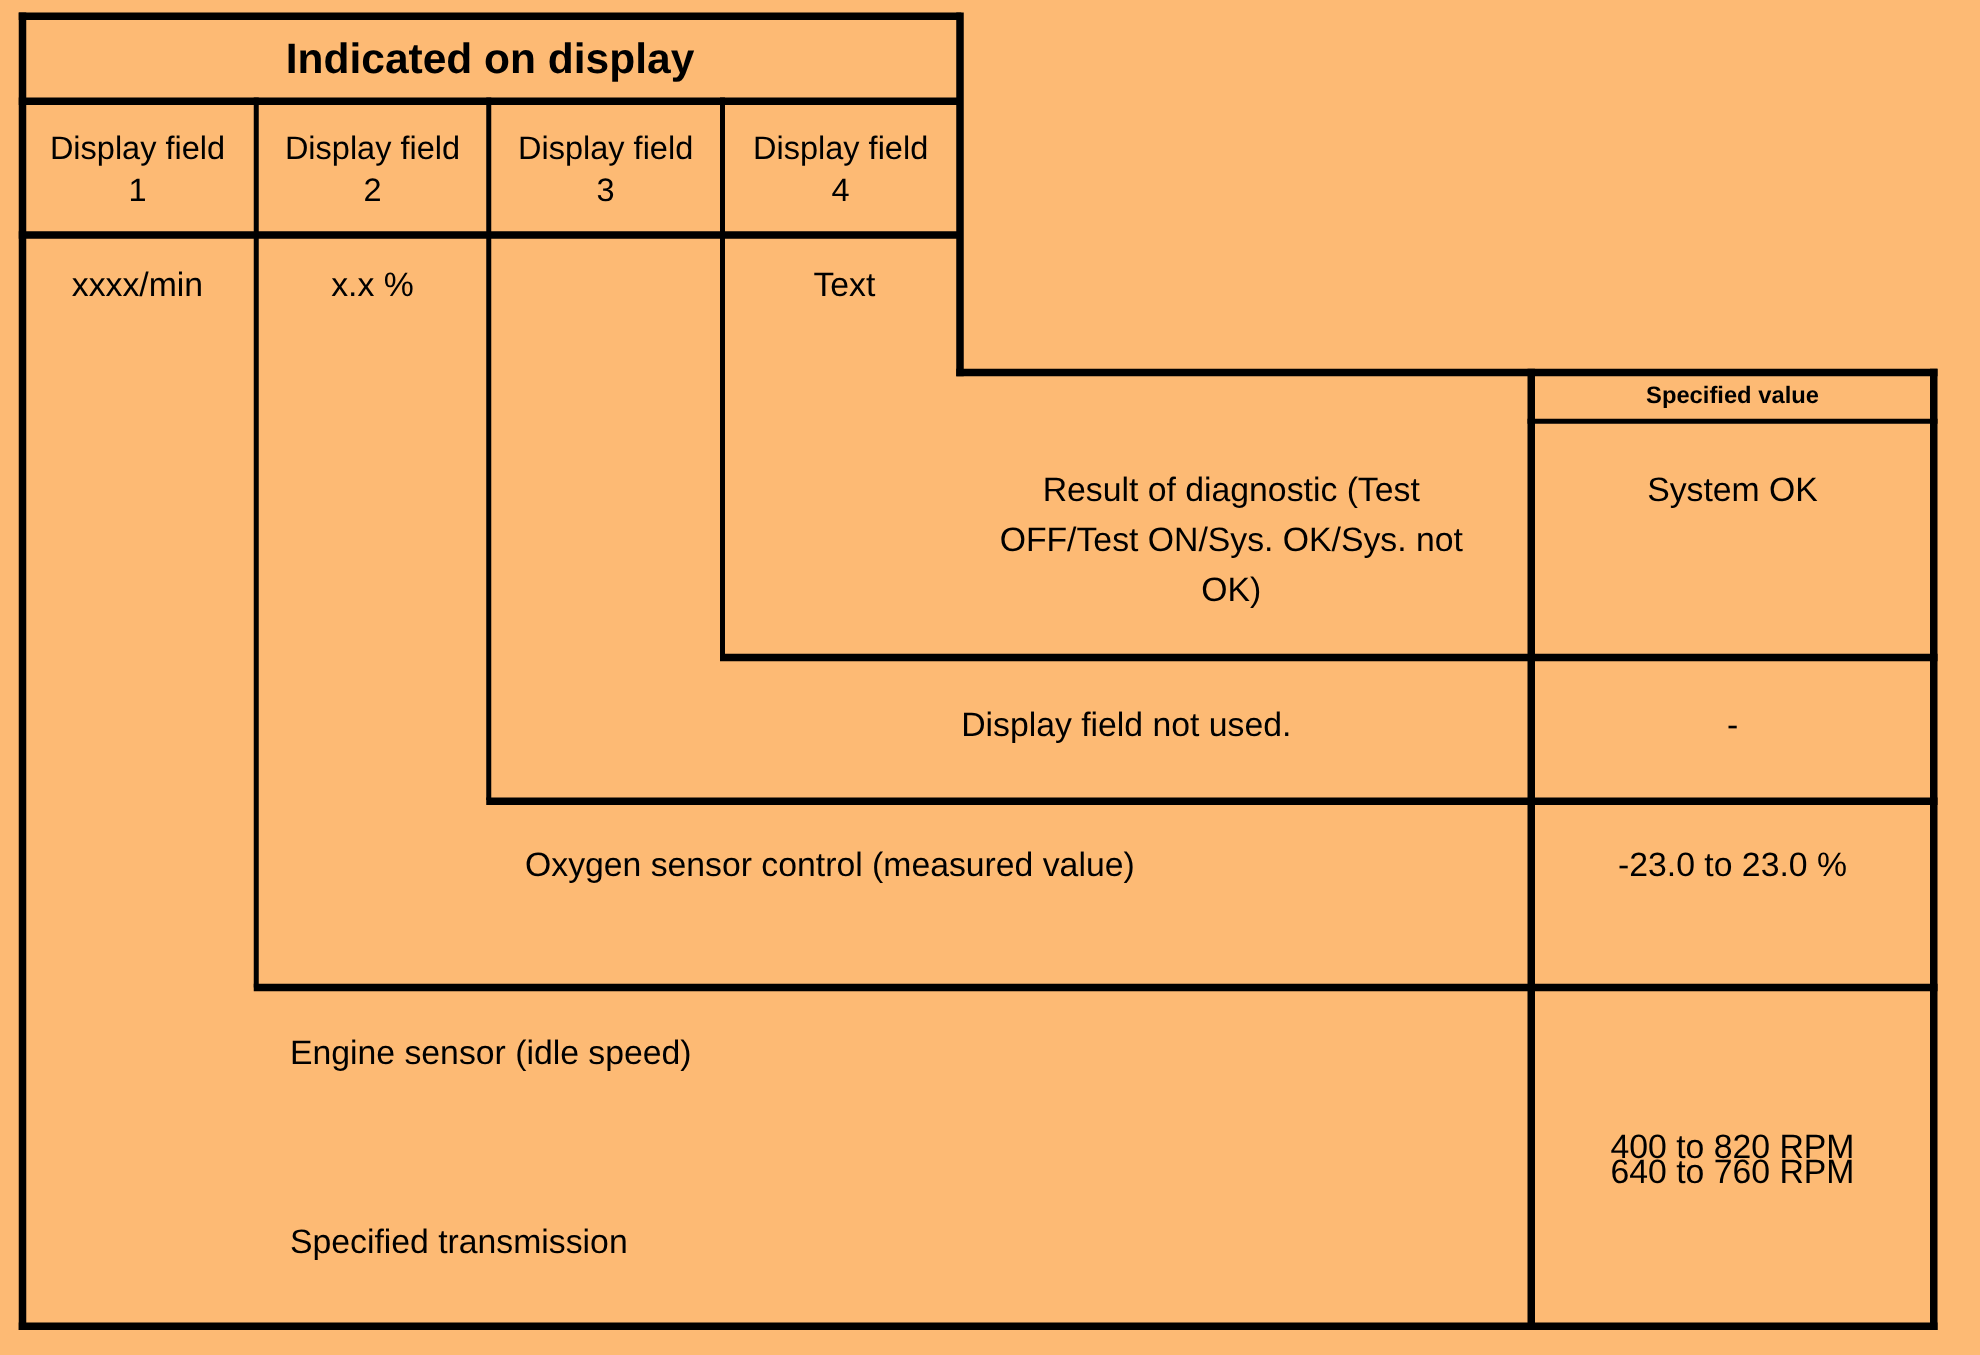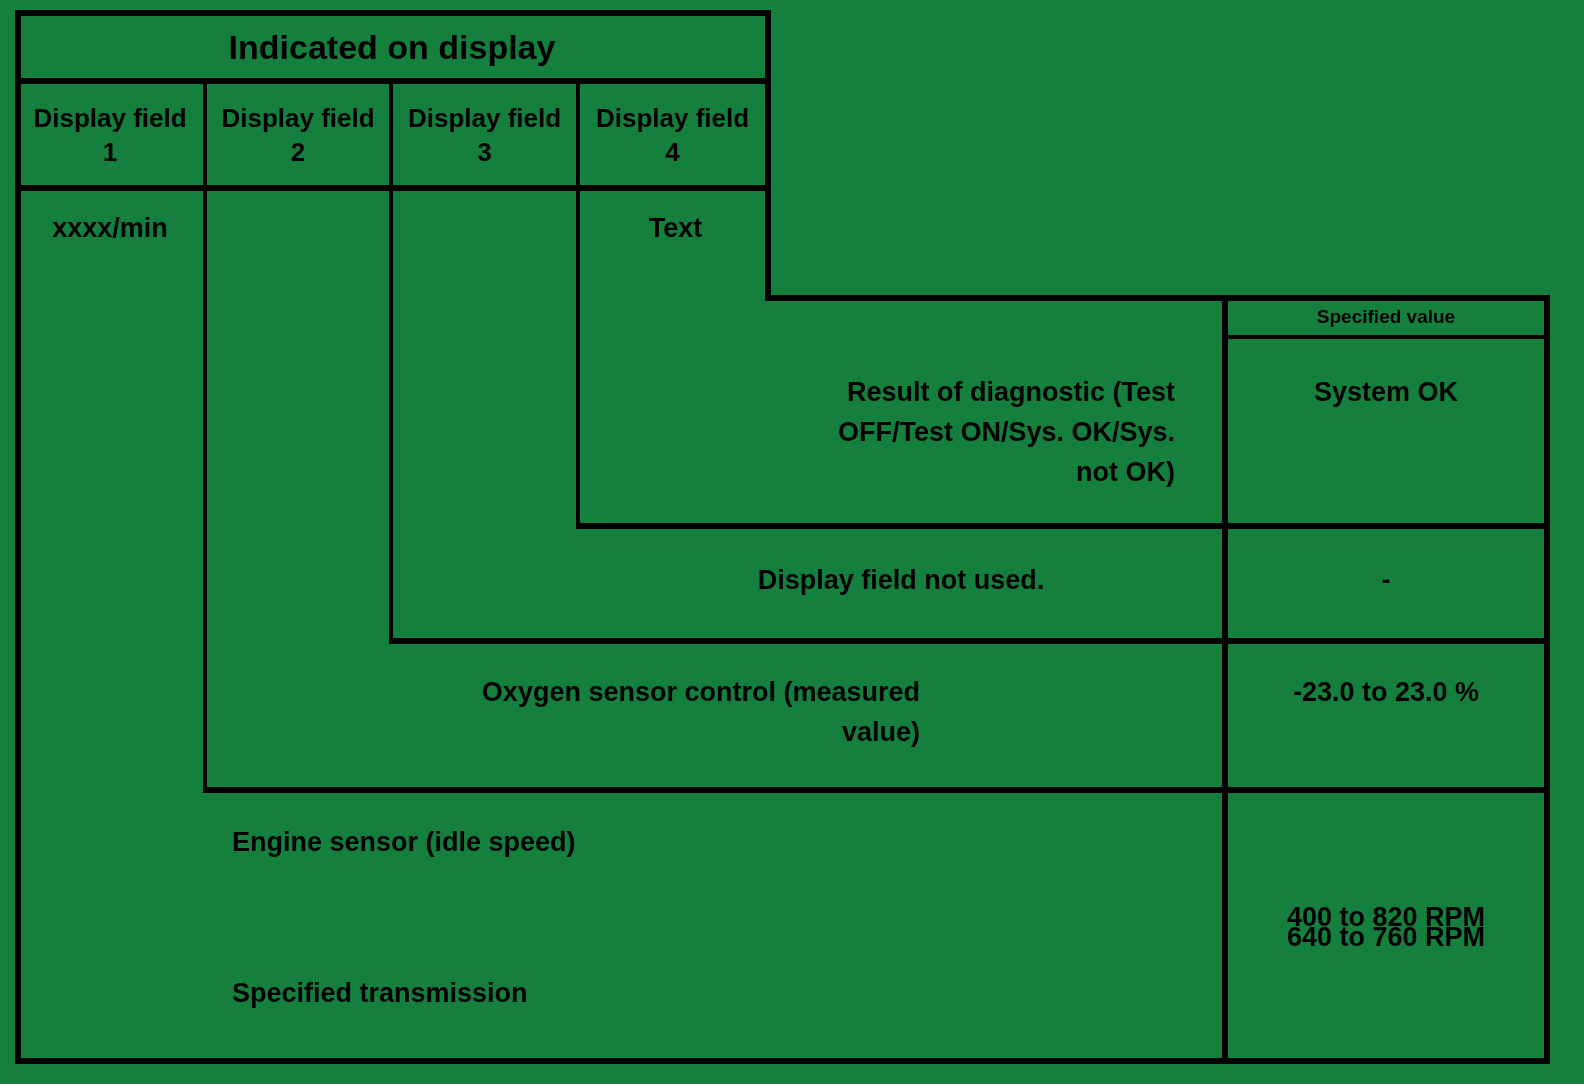--- a/index.html
+++ b/index.html
@@ -8,21 +8,21 @@
     background: #ffffff;
   }
   body {
     font-family: "Liberation Sans", sans-serif;
     color: #000000;
   }
   #page {
     position: relative;
     width: 1584px;
     height: 1084px;
-    background: #15803d;
+    background: #fdba74;
     overflow: hidden;
   }
   
   .hline {
     position: absolute;
     background: #000000;
     height: 6px;
   }
   .vline {
     position: absolute;
@@ -34,24 +34,23 @@
 
   
   .cell {
     position: absolute;
     box-sizing: border-box;
     display: flex;
     font-size: 27px;
     line-height: 40px;
     color: #000000;
     white-space: pre-line;
-    font-weight: bold;
   }
   .cell.ctr  { justify-content: center; text-align: center; }
-  .cell.left { justify-content: flex-start; text-align: right; }
+  .cell.left { justify-content: flex-start; text-align: center; }
   .cell.top  { align-items: flex-start; }
   .cell.mid  { align-items: center; }
 
   .title-text {
     font-size: 34px;
     font-weight: bold;
     line-height: 40px;
   }
   .spec-head-text {
     font-size: 19px;
@@ -102,20 +101,21 @@
   <div class="cell ctr mid hdr-text" style="left:17px; top:84px; width:186px; height:101px;">Display field
 1</div>
   <div class="cell ctr mid hdr-text" style="left:207px; top:84px; width:182px; height:101px;">Display field
 2</div>
   <div class="cell ctr mid hdr-text" style="left:393px; top:84px; width:183px; height:101px;">Display field
 3</div>
   <div class="cell ctr mid hdr-text" style="left:580px; top:84px; width:185px; height:101px;">Display field
 4</div>
 
   <div class="cell ctr top" style="left:17px; top:208px; width:186px; height:44px;">xxxx/min</div>
+  <div class="cell ctr top" style="left:207px; top:208px; width:182px; height:44px;">x.x %</div>
   <div class="cell ctr top" style="left:393px; top:208px; width:183px; height:44px;"></div>
   <div class="cell ctr top" style="left:580px; top:208px; width:165px; height:44px;padding-left:26px;">Text</div>
 
   <div class="cell ctr mid spec-head-text" style="left:1228px; top:299px; width:316px; height:36px;">Specified value</div>
 
   <div class="cell left top" style="left:795px; top:372px; width:380px; height:130px;">Result of diagnostic (Test OFF/Test ON/Sys. OK/Sys. not OK)</div>
   <div class="cell ctr top" style="left:580px; top:560px; width:642px; height:44px;">Display field not used.</div>
 
   <div class="cell ctr top" style="left:1228px; top:372px; width:316px; height:44px;">System OK</div>
   <div class="cell ctr top" style="left:1228px; top:560px; width:316px; height:44px;">-</div>

